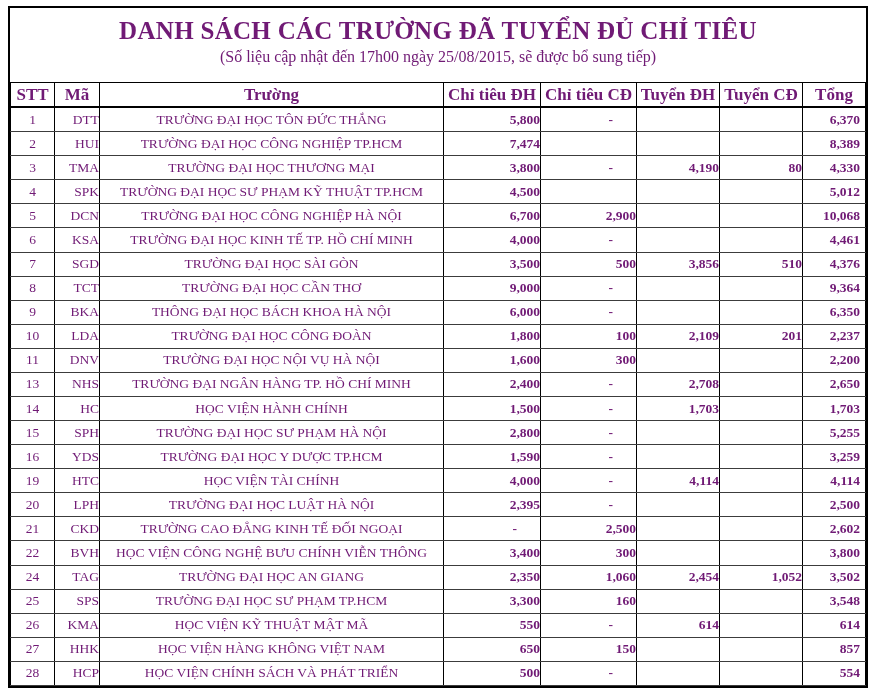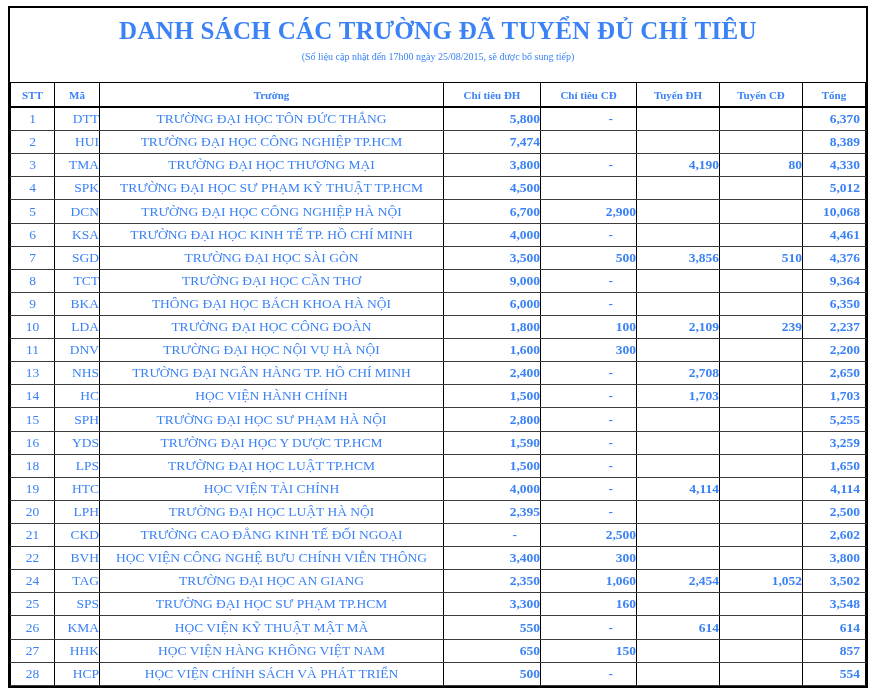--- a/index.html
+++ b/index.html
@@ -6,21 +6,21 @@
     margin: 0;
     padding: 0;
     background: #ffffff;
   }
   .page {
     position: relative;
     width: 875px;
     height: 689px;
     background: #ffffff;
     font-family: "Liberation Serif", "DejaVu Serif", serif;
-    color: #3b82f6;
+    color: #701a75;
     overflow: hidden;
   }
   .frame {
     position: absolute;
     left: 8px;
     top: 6px;
     width: 860px;
     height: 682px;
     border: 2px solid #000000;
     box-sizing: border-box;
@@ -36,21 +36,21 @@
   }
   .doc-title {
     margin: 0;
     font-size: 25px;
     line-height: 30px;
     font-weight: bold;
     letter-spacing: 0.3px;
   }
   .doc-subtitle {
     margin: 1px 0 0 0;
-    font-size: 10px;
+    font-size: 16px;
     line-height: 20px;
     font-weight: normal;
   }
   .table-wrap {
     flex: 1 1 auto;
     overflow: hidden;
   }
   table.data {
     width: 100%;
     height: 100%;
@@ -62,21 +62,21 @@
     border-left: 1px solid #000000;
     border-right: 1px solid #000000;
     border-top: 1px solid #3c3c3c;
     border-bottom: 1px solid #3c3c3c;
     padding: 0;
     overflow: hidden;
     white-space: nowrap;
   }
   table.data thead th {
     height: 23px;
-    font-size: 11px;
+    font-size: 17px;
     font-weight: bold;
     text-align: center;
     border-top: 1px solid #000000;
     border-bottom: 2px solid #000000;
     vertical-align: middle;
   }
   table.data tbody td {
     font-size: 13.5px;
     vertical-align: middle;
     height: 20px;
@@ -231,21 +231,21 @@
               <td class="num"></td>
               <td class="num total">6,350</td>
             </tr>
             <tr>
               <td class="stt">10</td>
               <td class="code">LDA</td>
               <td class="school">TRƯỜNG ĐẠI HỌC CÔNG ĐOÀN</td>
               <td class="num">1,800</td>
               <td class="num">100</td>
               <td class="num">2,109</td>
-              <td class="num">239</td>
+              <td class="num">201</td>
               <td class="num total">2,237</td>
             </tr>
             <tr>
               <td class="stt">11</td>
               <td class="code">DNV</td>
               <td class="school">TRƯỜNG ĐẠI HỌC NỘI VỤ HÀ NỘI</td>
               <td class="num">1,600</td>
               <td class="num">300</td>
               <td class="num"></td>
               <td class="num"></td>
@@ -283,30 +283,20 @@
             </tr>
             <tr>
               <td class="stt">16</td>
               <td class="code">YDS</td>
               <td class="school">TRƯỜNG ĐẠI HỌC Y DƯỢC TP.HCM</td>
               <td class="num">1,590</td>
               <td class="num dash">-</td>
               <td class="num"></td>
               <td class="num"></td>
               <td class="num total">3,259</td>
-            </tr>
-            <tr>
-              <td class="stt">18</td>
-              <td class="code">LPS</td>
-              <td class="school">TRƯỜNG ĐẠI HỌC LUẬT TP.HCM</td>
-              <td class="num">1,500</td>
-              <td class="num dash">-</td>
-              <td class="num"></td>
-              <td class="num"></td>
-              <td class="num total">1,650</td>
             </tr>
             <tr>
               <td class="stt">19</td>
               <td class="code">HTC</td>
               <td class="school">HỌC VIỆN TÀI CHÍNH</td>
               <td class="num">4,000</td>
               <td class="num dash">-</td>
               <td class="num">4,114</td>
               <td class="num"></td>
               <td class="num total">4,114</td>

